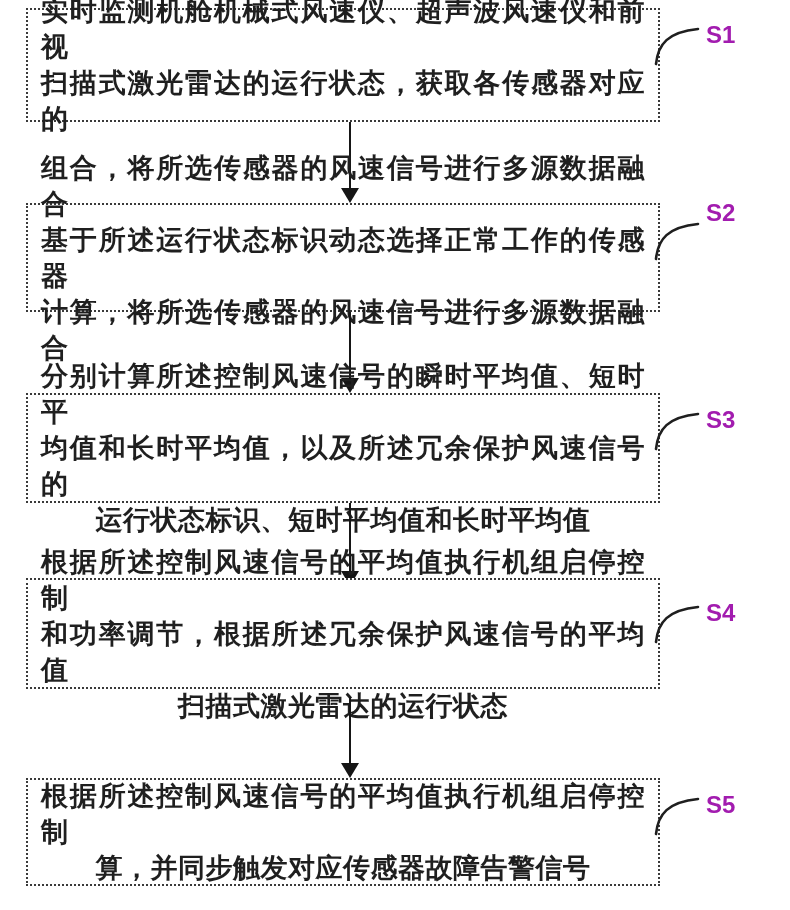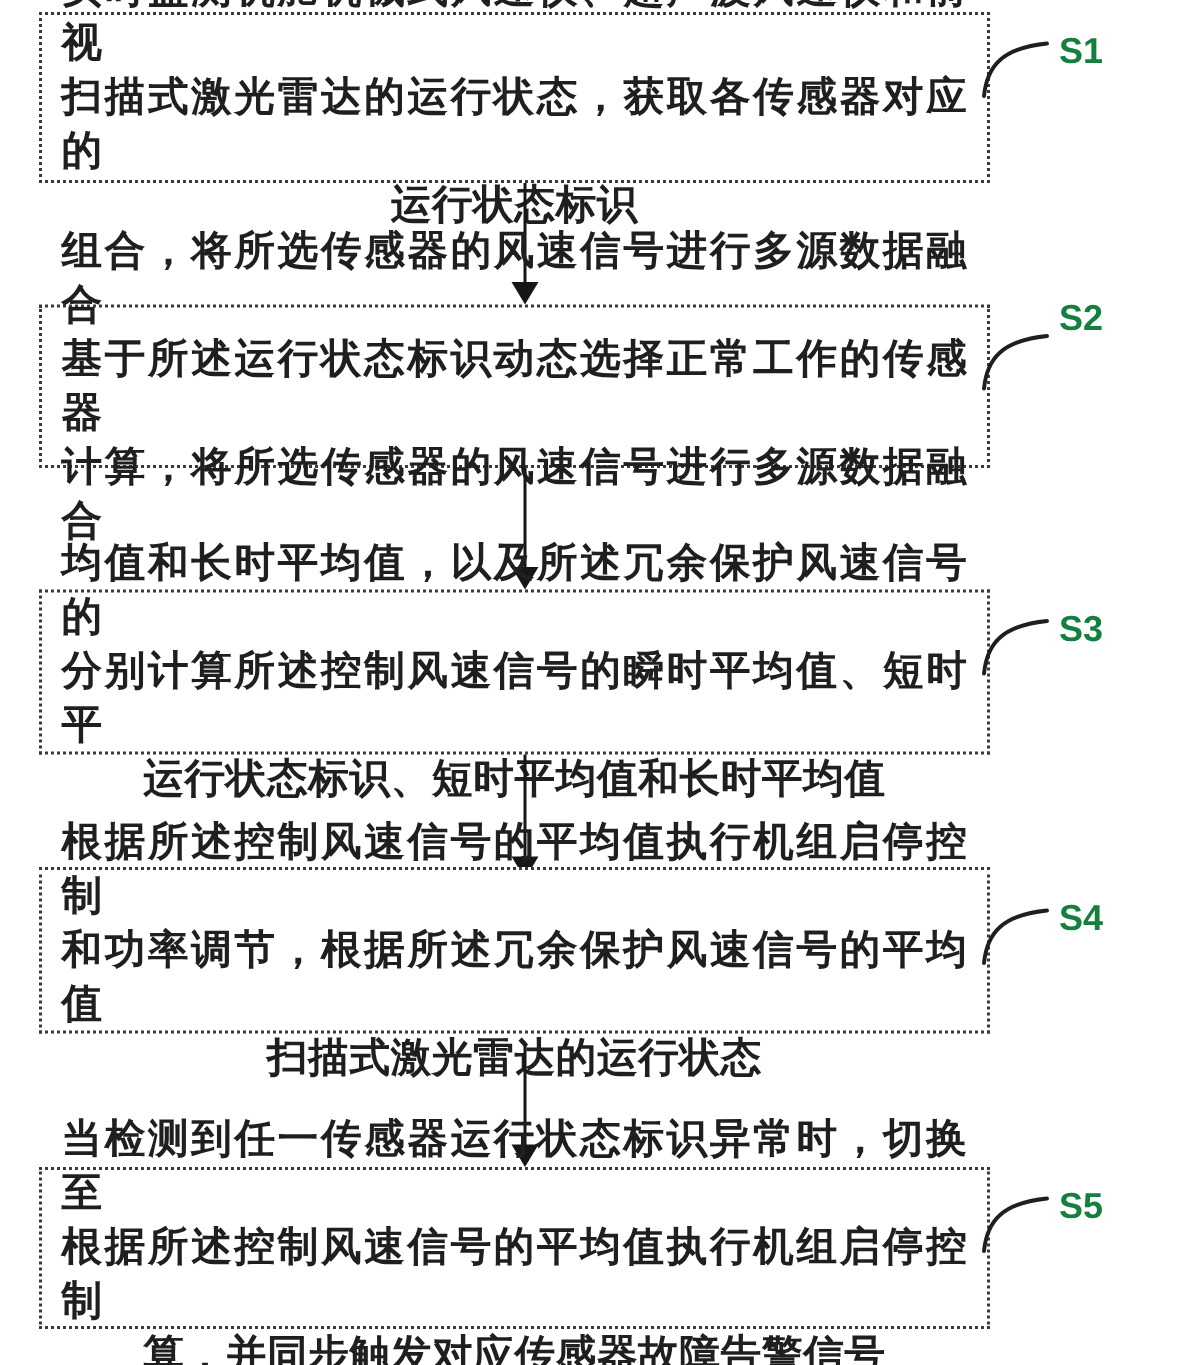--- a/index.html
+++ b/index.html
@@ -67,21 +67,21 @@
     border-right: 9px solid transparent;
     border-top: 15px solid #161616;
   }
   
   .step-label {
     position: absolute;
     left: 706px;
     font-size: 24px;
     line-height: 28px;
     font-weight: bold;
-    color: #15803d;
+    color: #a21caf;
     font-family: "Liberation Sans", sans-serif;
   }
   .connector {
     position: absolute;
     left: 654px;
     width: 48px;
     height: 42px;
   }
   .connector path {
     stroke: #1f1f1f;
@@ -91,21 +91,20 @@
   }
 </style>
 </head>
 <body>
 
 <div class="canvas">
 
   <div class="step-box" style="top:8px; height:114px;">
     <div class="bline jline">实时监测机舱机械式风速仪、超声波风速仪和前视</div>
     <div class="bline jline">扫描式激光雷达的运行状态，获取各传感器对应的</div>
-    <div class="bline cline">运行状态标识</div>
   </div>
   <svg class="connector" style="top:24px;" viewBox="0 0 48 42">
     <path d="M2,40 C4,20 14,8 44,5"></path>
   </svg>
   <div class="step-label" style="top:21px;">S1</div>
 
   <div class="flow-arrow" style="top:122px; height:81px;">
     <div class="shaft"></div>
     <div class="head"></div>
   </div>
@@ -119,22 +118,22 @@
     <path d="M2,40 C4,20 14,8 44,5"></path>
   </svg>
   <div class="step-label" style="top:199px;">S2</div>
 
   <div class="flow-arrow" style="top:312px; height:81px;">
     <div class="shaft"></div>
     <div class="head"></div>
   </div>
 
   <div class="step-box" style="top:393px; height:110px;">
+    <div class="bline jline">分别计算所述控制风速信号的瞬时平均值、短时平</div>
     <div class="bline jline">均值和长时平均值，以及所述冗余保护风速信号的</div>
-    <div class="bline jline">分别计算所述控制风速信号的瞬时平均值、短时平</div>
     <div class="bline cline">运行状态标识、短时平均值和长时平均值</div>
   </div>
   <svg class="connector" style="top:409px;" viewBox="0 0 48 42">
     <path d="M2,40 C4,20 14,8 44,5"></path>
   </svg>
   <div class="step-label" style="top:406px;text-align:right;">S3</div>
 
   <div class="flow-arrow" style="top:503px; height:83px;">
     <div class="shaft"></div>
     <div class="head"></div>
@@ -149,21 +148,20 @@
     <path d="M2,40 C4,20 14,8 44,5"></path>
   </svg>
   <div class="step-label" style="top:599px;">S4</div>
 
   <div class="flow-arrow" style="top:697px; height:81px;">
     <div class="shaft"></div>
     <div class="head"></div>
   </div>
 
   <div class="step-box" style="top:778px; height:108px;">
-    <div class="bline jline">当检测到任一传感器运行状态标识异常时，切换至</div>
     <div class="bline jline">根据所述控制风速信号的平均值执行机组启停控制</div>
     <div class="bline cline">算，并同步触发对应传感器故障告警信号</div>
   </div>
   <svg class="connector" style="top:794px;" viewBox="0 0 48 42">
     <path d="M2,40 C4,20 14,8 44,5"></path>
   </svg>
   <div class="step-label" style="top:791px;">S5</div>
 
 </div>
 

